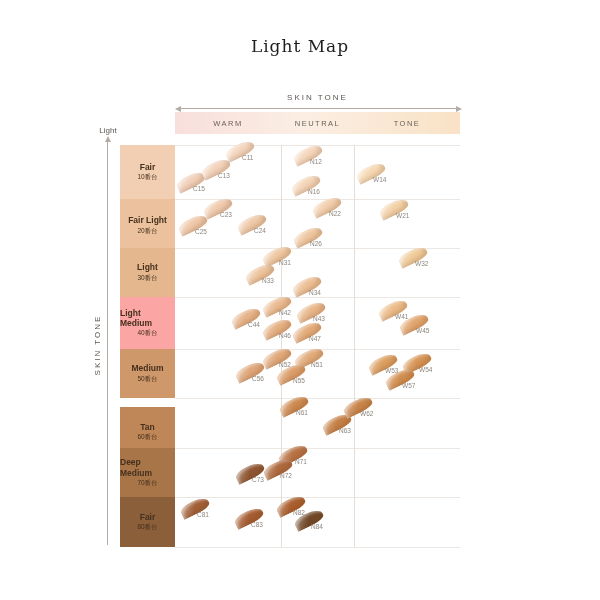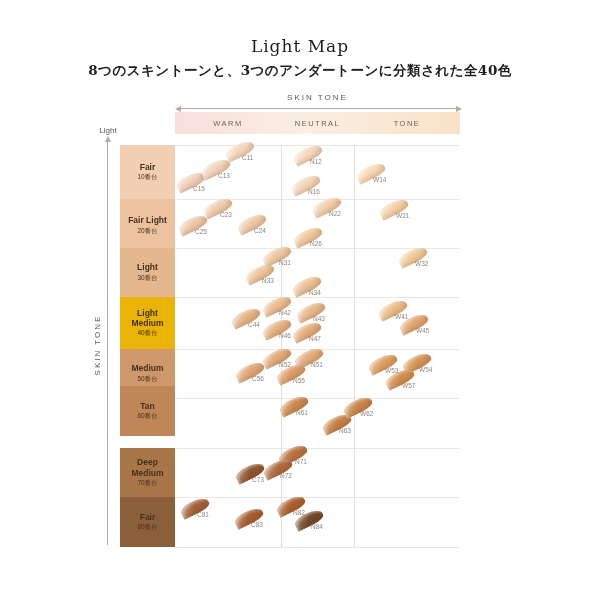--- a/index.html
+++ b/index.html
@@ -33,37 +33,36 @@
   .st-line{position:absolute;left:107px;top:142px;width:1px;height:403px;background:#b3aca5;}
   .arrow-u{top:136px;left:104.5px;border-width:0 3px 6px 3px;border-color:transparent transparent #b3aca5 transparent;}
   .light-label{position:absolute;top:126px;left:88px;width:40px;text-align:center;font-size:8px;color:#5c5650;}
   .skintone-label{
     position:absolute;top:345px;left:97px;font-size:8px;letter-spacing:2px;color:#5c5650;
     transform:translate(-50%,-50%) rotate(-90deg);white-space:nowrap;
   }
   .hline{position:absolute;left:175px;width:285px;height:1px;background:#ecе7e2;background:#ece7e2;}
   .vline{position:absolute;top:145px;width:1px;height:402px;background:#e3ded8;}
   .tone-block{position:absolute;left:120px;width:55px;display:flex;flex-direction:column;align-items:center;justify-content:center;}
-  .tone-name{font-size:8.5px;line-height:1.2;color:#45301d;text-align:center;font-weight:bold;}
+  .tone-name{font-size:8.5px;line-height:1.2;color:#45301d;text-align:left;font-weight:bold;}
   .tone-range{font-size:6.5px;color:#45301d;margin-top:1px;}
   .smear{
     position:absolute;width:30px;height:13px;
     border-radius:60% 68% 60% 4% / 60% 70% 48% 4%;
     transform:rotate(-26deg);
     background-image:linear-gradient(125deg,rgba(255,255,255,.38),rgba(255,255,255,0) 50%);
     box-shadow:inset -3px -3px 4px rgba(110,55,15,.20), inset 2px 2px 3px rgba(255,255,255,.45);
   }
   .code{position:absolute;font-size:6.5px;color:#8d867e;white-space:nowrap;}
 </style>
 </head>
 <body>
 
 <div id="canvas">
   <div class="title">Light Map</div>
-  <div class="subtitle">8つのスキントーンと、3つのアンダートーンに分類された全40色</div>
 
   <div class="ut-label">SKIN TONE</div>
   <div class="ut-line"></div>
   <div class="arrow-l"></div>
   <div class="arrow-r"></div>
 
   <div class="header-band"></div>
 
   <div class="st-line"></div>
   <div class="arrow-u"></div>
@@ -122,21 +121,21 @@
         <div class="tone-range">30番台</div>
       </div>
       <div class="smear" style="left: 245px; top: 266.5px; background-color: rgb(238, 197, 158);"></div>
       <div class="code" style="left: 262px; top: 277px;">N33</div>
       <div class="smear" style="left: 262px; top: 248.5px; background-color: rgb(239, 200, 162);"></div>
       <div class="code" style="left: 279px; top: 259px;">N31</div>
       <div class="smear" style="left: 292px; top: 278.5px; background-color: rgb(236, 192, 150);"></div>
       <div class="code" style="left: 309px; top: 289px;">N34</div>
       <div class="smear" style="left: 398px; top: 249.5px; background-color: rgb(240, 204, 155);"></div>
       <div class="code" style="left: 415px; top: 260px;">W32</div>
-      <div class="tone-block" style="top: 297px; height: 52px; background: #eab308;">
+      <div class="tone-block" style="top: 297px; height: 52px; background: #fca5a5;">
         <div class="tone-name">Light Medium</div>
         <div class="tone-range">40番台</div>
       </div>
       <div class="smear" style="left: 231px; top: 310.5px; background-color: rgb(231, 180, 137);"></div>
       <div class="code" style="left: 248px; top: 321px;">C44</div>
       <div class="smear" style="left: 262px; top: 298.5px; background-color: rgb(235, 188, 146);"></div>
       <div class="code" style="left: 279px; top: 309px;">N42</div>
       <div class="smear" style="left: 296px; top: 304.5px; background-color: rgb(233, 184, 139);"></div>
       <div class="code" style="left: 313px; top: 315px;">N43</div>
       <div class="smear" style="left: 262px; top: 321.5px; background-color: rgb(230, 177, 131);"></div>
@@ -158,21 +157,21 @@
       <div class="smear" style="left: 294px; top: 350.5px; background-color: rgb(226, 172, 124);"></div>
       <div class="code" style="left: 311px; top: 361px;">N51</div>
       <div class="smear" style="left: 276px; top: 366.5px; background-color: rgb(220, 159, 107);"></div>
       <div class="code" style="left: 293px; top: 377px;">N55</div>
       <div class="smear" style="left: 368px; top: 356.5px; background-color: rgb(220, 159, 98);"></div>
       <div class="code" style="left: 385px; top: 367px;">W53</div>
       <div class="smear" style="left: 402px; top: 355.5px; background-color: rgb(215, 149, 86);"></div>
       <div class="code" style="left: 419px; top: 366px;">W54</div>
       <div class="smear" style="left: 385px; top: 371.5px; background-color: rgb(210, 143, 82);"></div>
       <div class="code" style="left: 402px; top: 382px;">W57</div>
-      <div class="tone-block" style="top: 386px; height: 50px; background: rgb(191, 135, 88);">
+      <div class="tone-block" style="top: 407px; height: 50px; background: rgb(191, 135, 88);">
         <div class="tone-name">Tan</div>
         <div class="tone-range">60番台</div>
       </div>
       <div class="smear" style="left: 279px; top: 398.5px; background-color: rgb(205, 138, 81);"></div>
       <div class="code" style="left: 296px; top: 409px;">N61</div>
       <div class="smear" style="left: 322px; top: 416.5px; background-color: rgb(198, 129, 71);"></div>
       <div class="code" style="left: 339px; top: 427px;">N63</div>
       <div class="smear" style="left: 343px; top: 399.5px; background-color: rgb(201, 133, 75);"></div>
       <div class="code" style="left: 360px; top: 410px;">W62</div>
       <div class="tone-block" style="top: 448px; height: 49px; background: rgb(168, 117, 73);">

